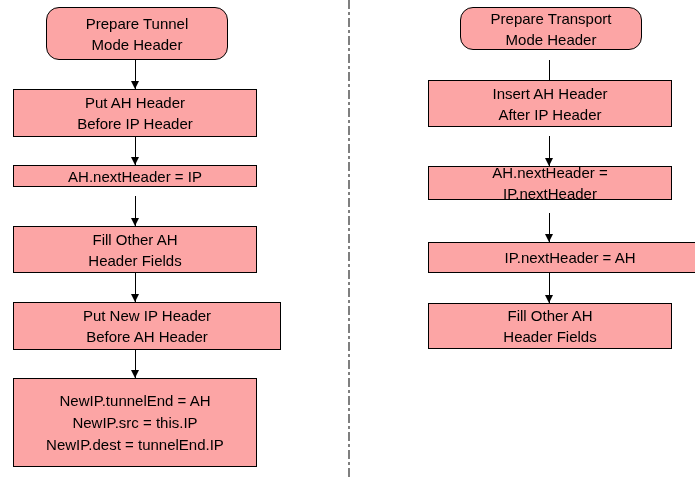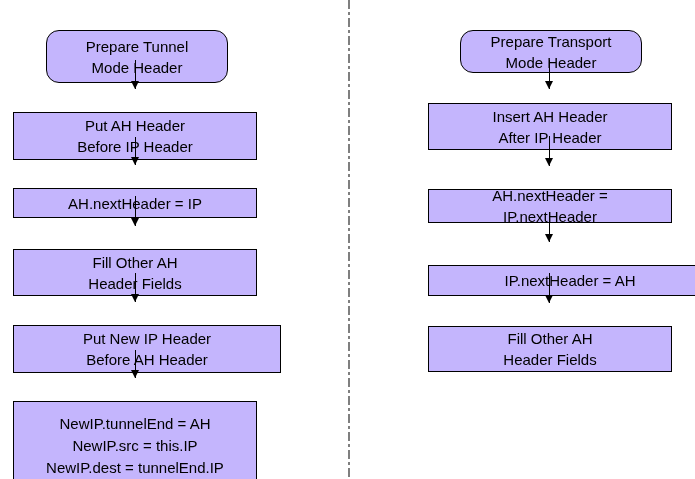--- a/index.html
+++ b/index.html
@@ -11,30 +11,29 @@
     position: relative;
     width: 695px;
     height: 479px;
     background: #ffffff;
     font-family: "Liberation Sans", sans-serif;
     overflow: hidden;
   }
   .node {
     position: absolute;
     box-sizing: border-box;
-    background: #c4b5fd;
+    background: #fca5a5;
     border: 1.6px solid #000000;
     color: #000000;
     display: flex;
     align-items: center;
     justify-content: center;
     text-align: center;
     font-size: 15px;
     line-height: 21px;
-    margin-top: 23px;
   }
   .node span {
     white-space: pre-line;
   }
   .node.rounded {
     border-radius: 13px;
   }
   .node.tall {
     line-height: 22px;
   }
@@ -80,21 +79,21 @@
 Mode Header</span>
   </div>
   <div class="arrow" style="left: 135px; top: 60px; height: 29px;"></div>
 
   <div class="node" style="left: 13px; top: 89px; width: 244px; height: 48px;">
     <span>Put AH Header
 Before IP Header</span>
   </div>
   <div class="arrow" style="left: 135px; top: 137px; height: 28px;"></div>
 
-  <div class="node" style="left: 13px; top: 165px; width: 244px; height: 30px;">
+  <div class="node" style="left: 13px; top: 165px; width: 244px; height: 22px;">
     <span>AH.nextHeader = IP</span>
   </div>
   <div class="arrow" style="left: 135px; top: 196px; height: 30px;"></div>
 
   <div class="node" style="left: 13px; top: 226px; width: 244px; height: 47px;">
     <span>Fill Other AH
 Header Fields</span>
   </div>
   <div class="arrow" style="left: 135px; top: 273px; height: 29px;"></div>
 

